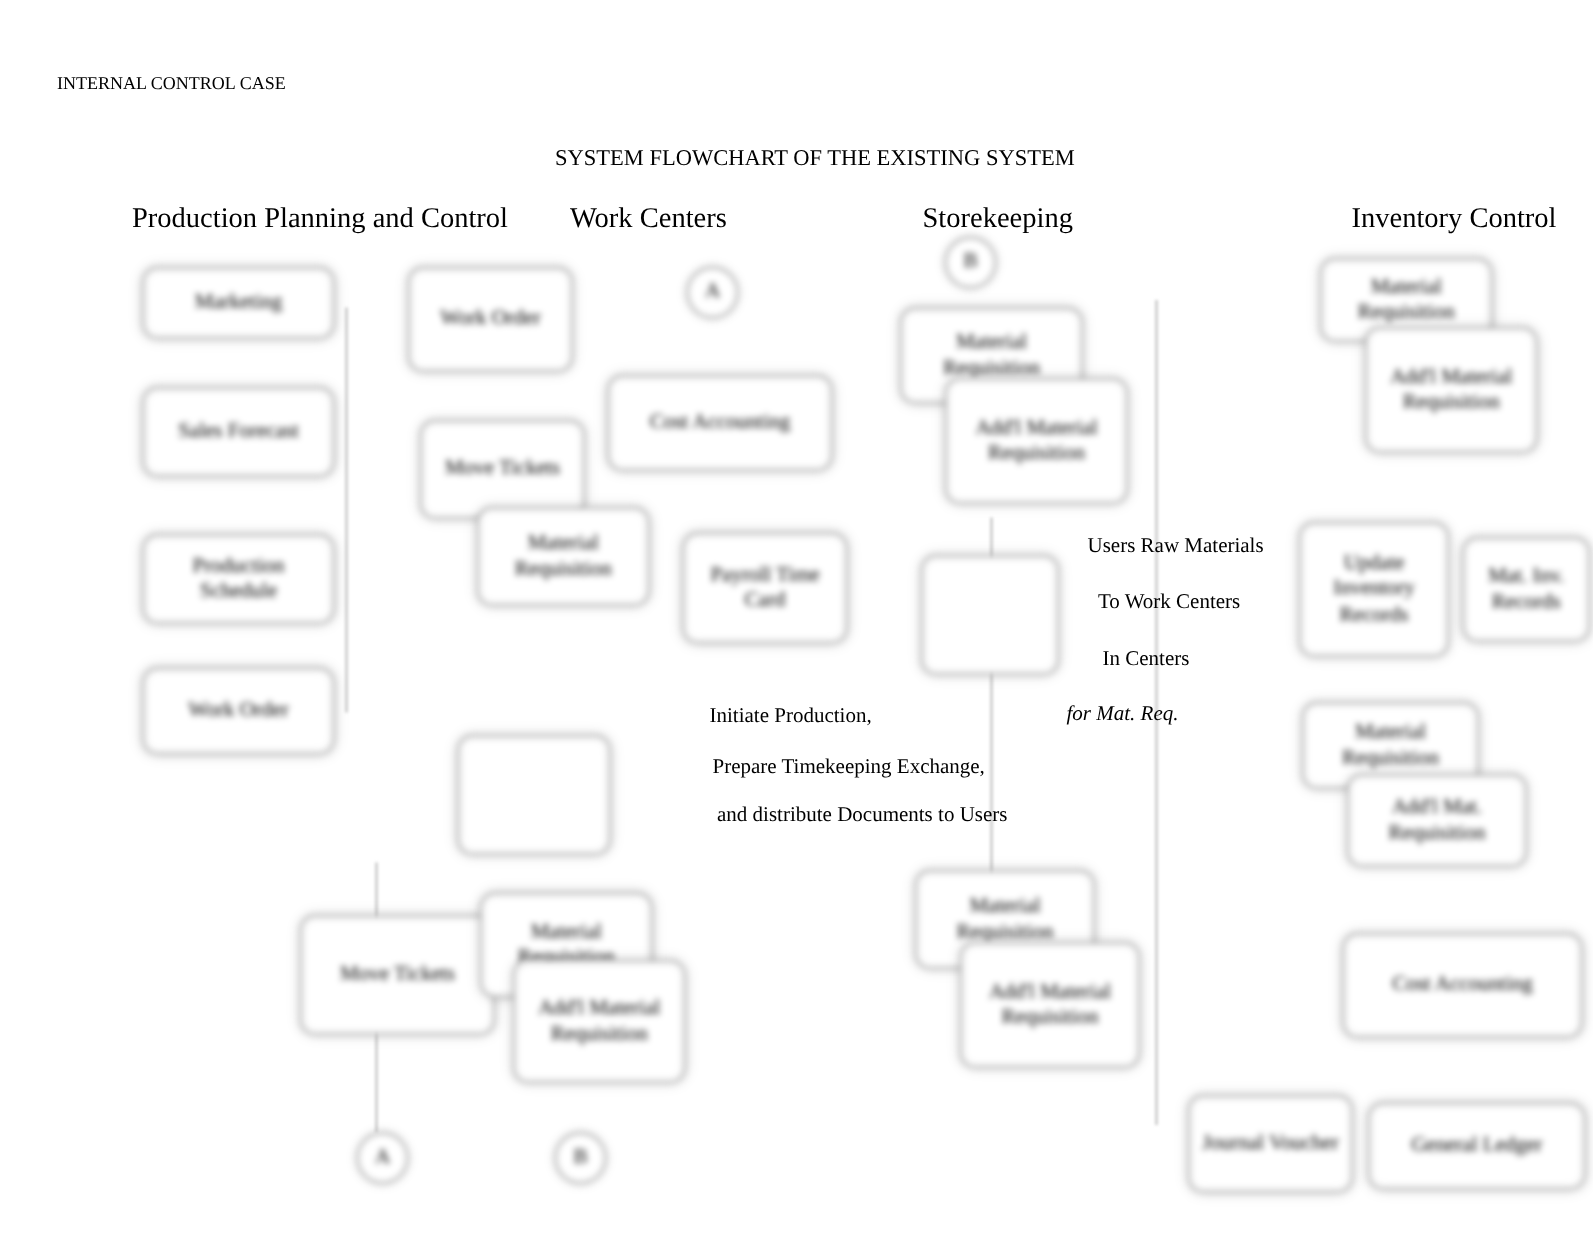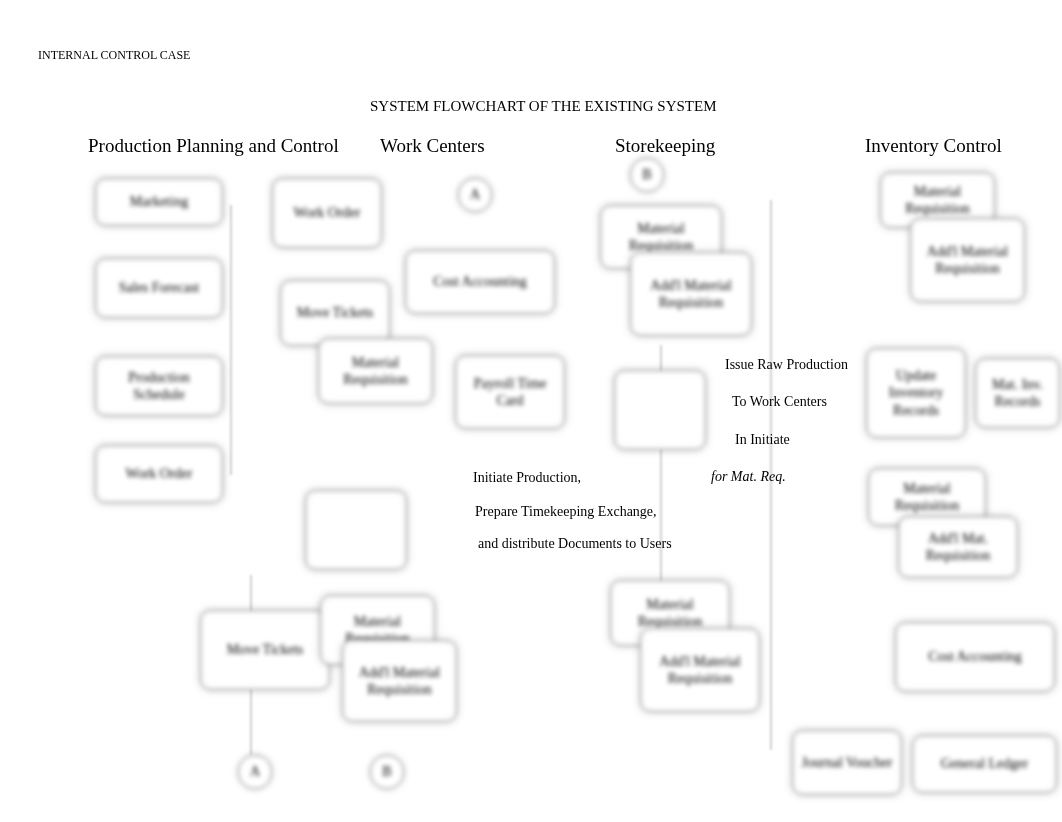--- a/index.html
+++ b/index.html
@@ -71,21 +71,21 @@
 </style>
 </head>
 <body>
 
 <div class="page-title">INTERNAL CONTROL CASE</div>
 <div class="flow-title">SYSTEM FLOWCHART OF THE EXISTING SYSTEM</div>
 
 <div class="col-head" style="left:88px;">Production Planning and Control</div>
 <div class="col-head" style="left:380px;">Work Centers</div>
 <div class="col-head" style="left:615px;">Storekeeping</div>
-<div class="col-head" style="left:865px;">Inventory Control</div>
+<div class="col-head" style="left:901px;">Inventory Control</div>
 
 <div class="line" style="left:230px; top:205px; width:2px; height:270px;"></div>
 <div class="line" style="left:250px; top:575px; width:2px; height:180px;"></div>
 <div class="line" style="left:770px; top:200px; width:2px; height:550px;"></div>
 <div class="line" style="left:660px; top:345px; width:2px; height:250px;"></div>
 
 <div class="box blur" style="left:95px; top:178px; width:128px; height:48px;">Marketing</div>
 <div class="box blur" style="left:95px; top:258px; width:128px; height:60px;">Sales Forecast</div>
 <div class="box blur" style="left:95px; top:356px; width:128px; height:60px;">Production Schedule</div>
 <div class="box blur" style="left:95px; top:445px; width:128px; height:58px;">Work Order</div>
@@ -110,23 +110,23 @@
 <div class="free-text" style="left:473px; top:469px;">Initiate Production,</div>
 <div class="free-text" style="left:475px; top:503px;">Prepare Timekeeping Exchange,</div>
 <div class="free-text" style="left:478px; top:535px;">and distribute Documents to Users</div>
 
 <div class="conn-circle blur" style="left:630px; top:158px; width:34px; height:34px;">B</div>
 <div class="box blur" style="left:600px; top:205px; width:122px; height:64px;">Material Requisition</div>
 <div class="box blur" style="left:630px; top:252px; width:122px; height:84px;">Add'l Material Requisition</div>
 
 <div class="box blur" style="left:614px; top:370px; width:92px; height:80px;"></div>
 
-<div class="free-text" style="left:725px; top:356px;">Issue Raw Production</div>
+<div class="free-text" style="left:725px; top:356px;">Users Raw Materials</div>
 <div class="free-text" style="left:732px; top:393px;text-align:right;">To Work Centers</div>
-<div class="free-text" style="left:735px; top:431px;">In Initiate</div>
+<div class="free-text" style="left:735px; top:431px;">In Centers</div>
 <div class="free-text" style="left:711px; top:468px;font-style:italic;">for Mat. Req.</div>
 
 <div class="box blur" style="left:610px; top:580px; width:120px; height:66px;">Material Requisition</div>
 <div class="box blur" style="left:640px; top:628px; width:120px; height:84px;">Add'l Material Requisition</div>
 
 <div class="box blur" style="left:880px; top:172px; width:115px; height:56px;">Material Requisition</div>
 <div class="box blur" style="left:910px; top:218px; width:115px; height:84px;">Add'l Material Requisition</div>
 
 <div class="box blur" style="left:866px; top:348px; width:100px; height:90px;">Update Inventory Records</div>
 <div class="box blur" style="left:975px; top:358px; width:85px; height:70px;">Mat. Inv. Records</div>

